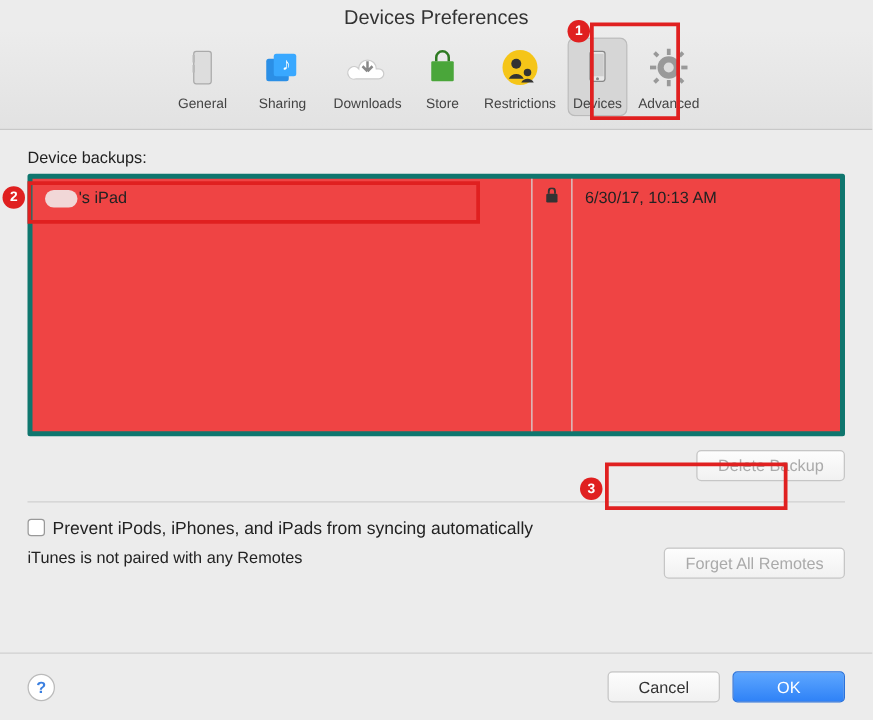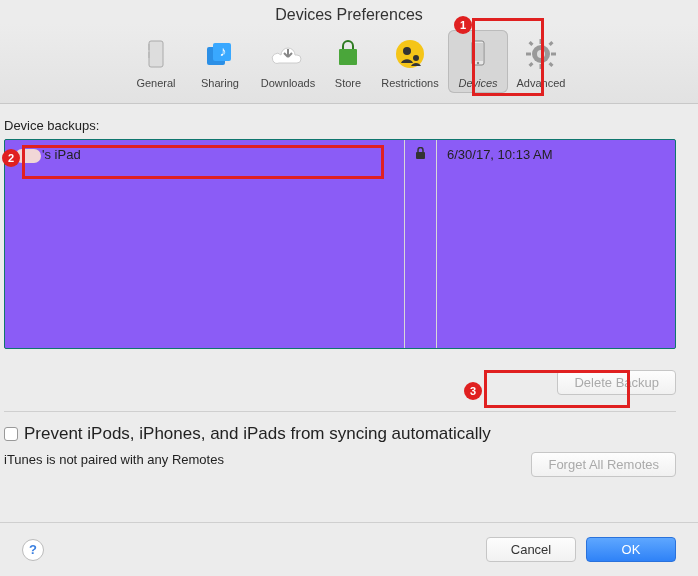--- a/index.html
+++ b/index.html
@@ -44,47 +44,47 @@
   }
   .tool-icon {
     width: 40px;
     height: 40px;
     display: flex;
     align-items: center;
     justify-content: center;
   }
   .tool-label { margin-top: 3px; }
   .content {
-    padding: 14px 22px 0 4px;
+    padding: 14px 22px 0 22px;
   }
   .section-label {
     font-size: 13px;
     margin-bottom: 6px;
     color: #222;
   }
   .backup-table {
     display: flex;
-    border: 1px solid #0f766e;
-    background: #8b5cf6;
+    border: 4px solid #0f766e;
+    background: #ef4444;
     height: 210px;
     border-radius: 2px;
   }
   .col-name { flex: 0 0 400px; border-right: 1px solid #d8d8d8; }
   .col-lock { flex: 0 0 30px; border-right: 1px solid #d8d8d8; text-align:center; }
   .col-date { flex: 1; }
   .row {
     padding: 7px 10px;
     font-size: 13px;
     white-space: nowrap;
     overflow: hidden;
   }
   .delete-row {
     display: flex;
     justify-content: flex-end;
-    margin-top: 21px;
+    margin-top: 11px;
   }
   .btn {
     background: linear-gradient(#fdfdfd,#f1f1f1);
     border: 1px solid #c6c6c6;
     border-radius: 4px;
     padding: 4px 16px;
     font-size: 13px;
     color: #333;
     min-width: 80px;
   }
@@ -96,21 +96,21 @@
   }
   .divider {
     border: none;
     border-top: 1px solid #cfcfcf;
     margin: 16px 0 12px 0;
   }
   .checkbox-row {
     display: flex;
     align-items: center;
     gap: 6px;
-    font-size: 17px;
+    font-size: 14px;
     margin-bottom: 8px;
   }
   .checkbox-box {
     width: 14px; height: 14px;
     border: 1px solid #999;
     border-radius: 3px;
     background: #fff;
   }
   .remotes-row {
     display: flex;
@@ -204,21 +204,21 @@
       <svg width="34" height="34" viewBox="0 0 34 34">
           <circle cx="17" cy="17" r="14" fill="#f5c518"></circle>
           <circle cx="14" cy="14" r="4" fill="#333"></circle>
           <path d="M8 26c2-5 10-5 12 0" fill="#333"></path>
           <circle cx="23" cy="21" r="3" fill="#333"></circle>
           <path d="M18 29c2-4 8-4 10 0" fill="#333"></path>
         </svg>
     </span>
     <span class="tool-label">Restrictions</span>
   </div>
-  <div class="tool-item selected" style="width:60px;font-style:italic;">
+  <div class="tool-item selected" style="width:48px;">
     <span class="tool-icon">
       <svg width="34" height="34" viewBox="0 0 34 34">
           <rect x="11" y="4" width="12" height="24" rx="2" fill="#e8e8e8" stroke="#888"></rect>
           <rect x="12" y="6" width="10" height="18" fill="#cfcfcf"></rect>
           <circle cx="17" cy="26" r="1.2" fill="#888"></circle>
         </svg>
     </span>
     <span class="tool-label">Devices</span>
   </div>
   <div class="tool-item" style="width:66px;">

